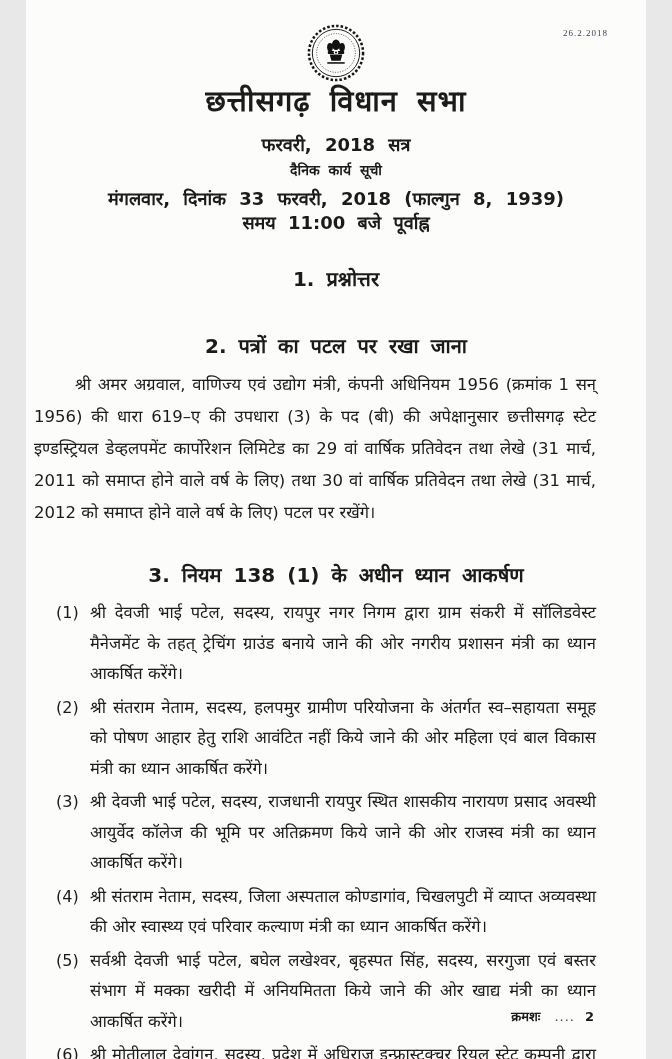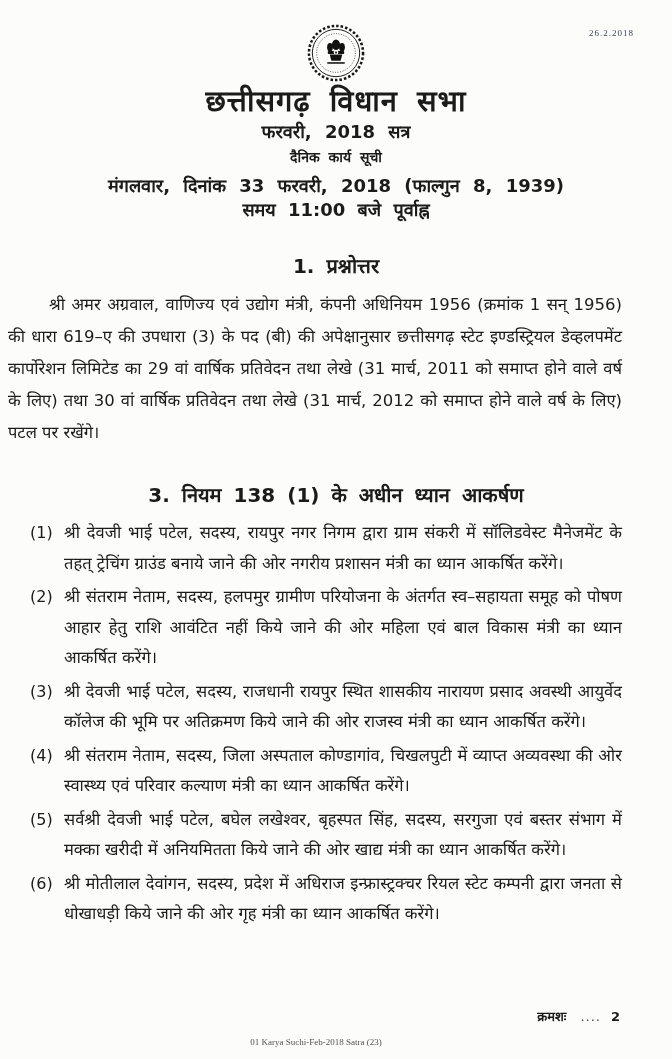--- a/index.html
+++ b/index.html
@@ -1,37 +1,37 @@
 <!DOCTYPE html>
 <html lang="hi"><head>
 <meta charset="utf-8">
 <style>
   html,body{margin:0;padding:0;background:#e8e8e8;}
   .page{
     position:relative;
-    width:672px;height:1059px;
+    width:620px;height:1059px;
     margin:0 auto;
     background:#fcfcfa;
     color:#1b1b1b;
     font-family:"DejaVu Sans","Liberation Sans",sans-serif;
     overflow:hidden;
     box-sizing:border-box;
   }
   .scan-note{
     position:absolute;top:28px;right:38px;
     font-size:9px;color:#3a4258;letter-spacing:1px;
     font-family:"Liberation Serif","DejaVu Serif",serif;
   }
   .header{ text-align:center; padding-top:24px; }
   .emblem{ display:block; margin:0 auto 2px auto; width:58px; height:58px; }
   .assembly-title{
     font-size:29px;font-weight:700;letter-spacing:1px;word-spacing:8px;
     line-height:34px;
   }
-  .session-line{ font-size:18px;font-weight:700;word-spacing:7px;line-height:24px;margin-top:2px;}
+  .session-line{ font-size:18px;font-weight:700;word-spacing:7px;line-height:24px;margin-top:15px;}
   .doc-title{ font-size:14px;font-weight:700;word-spacing:4px;line-height:27px;}
   .date-line{ font-size:18px;font-weight:700;word-spacing:7px;line-height:25px;margin-top:2px;}
   .time-line{ font-size:18px;font-weight:700;word-spacing:6px;line-height:24px;}
   .section-heading{
     text-align:center;font-size:20px;font-weight:700;word-spacing:5px;
   }
   .sec1-heading{ margin-top:30px; }
   .sec2-heading{ margin-top:40px; }
   .sec3-heading{ margin-top:32px; }
   .body-par{
@@ -96,20 +96,21 @@
     <div class="doc-title">दैनिक कार्य सूची</div>
     <div class="date-line">मंगलवार, दिनांक 33 फरवरी, 2018 (फाल्गुन 8, 1939)</div>
     <div class="time-line">समय 11:00 बजे पूर्वाह्न</div>
   </div>
 
   <div>
     <div class="section-heading sec1-heading">1. प्रश्नोत्तर</div>
   </div>
 
   <div>
+    <div class="section-heading sec2-heading">2. पत्रों का पटल पर रखा जाना</div>
     <div class="body-par papers-par">श्री अमर अग्रवाल, वाणिज्य एवं उद्योग मंत्री, कंपनी अधिनियम 1956 (क्रमांक 1 सन् 1956) की धारा 619–ए की उपधारा (3) के पद (बी) की अपेक्षानुसार छत्तीसगढ़ स्टेट इण्डस्ट्रियल डेव्हलपमेंट कार्पोरेशन लिमिटेड का 29 वां वार्षिक प्रतिवेदन तथा लेखे (31 मार्च, 2011 को समाप्त होने वाले वर्ष के लिए) तथा 30 वां वार्षिक प्रतिवेदन तथा लेखे (31 मार्च, 2012 को समाप्त होने वाले वर्ष के लिए) पटल पर रखेंगे।</div>
   </div>
 
   <div>
     <div class="section-heading sec3-heading">3. नियम 138 (1) के अधीन ध्यान आकर्षण</div>
 
     <div class="attention-list">
       <div class="attention-item">
         <div class="item-number">(1)</div>
         <div class="item-text">श्री देवजी भाई पटेल, सदस्य, रायपुर नगर निगम द्वारा ग्राम संकरी में सॉलिडवेस्ट मैनेजमेंट के तहत् ट्रेचिंग ग्राउंड बनाये जाने की ओर नगरीय प्रशासन मंत्री का ध्यान आकर्षित करेंगे।</div>
@@ -134,15 +135,14 @@
         <div class="item-number">(6)</div>
         <div class="item-text">श्री मोतीलाल देवांगन, सदस्य, प्रदेश में अधिराज इन्फ्रास्ट्रक्चर रियल स्टेट कम्पनी द्वारा जनता से धोखाधड़ी किये जाने की ओर गृह मंत्री का ध्यान आकर्षित करेंगे।</div>
       </div>
     </div>
   </div>
 
   <div class="footer-continuation">
     <span>क्रमशः</span><span class="dots">....</span><span class="pg">2</span>
   </div>
 
-  <div class="footer-file-ref">01 Karya Suchi-Feb-2018 Satra  (23)</div>
 
 </div>
 
 </body></html>

